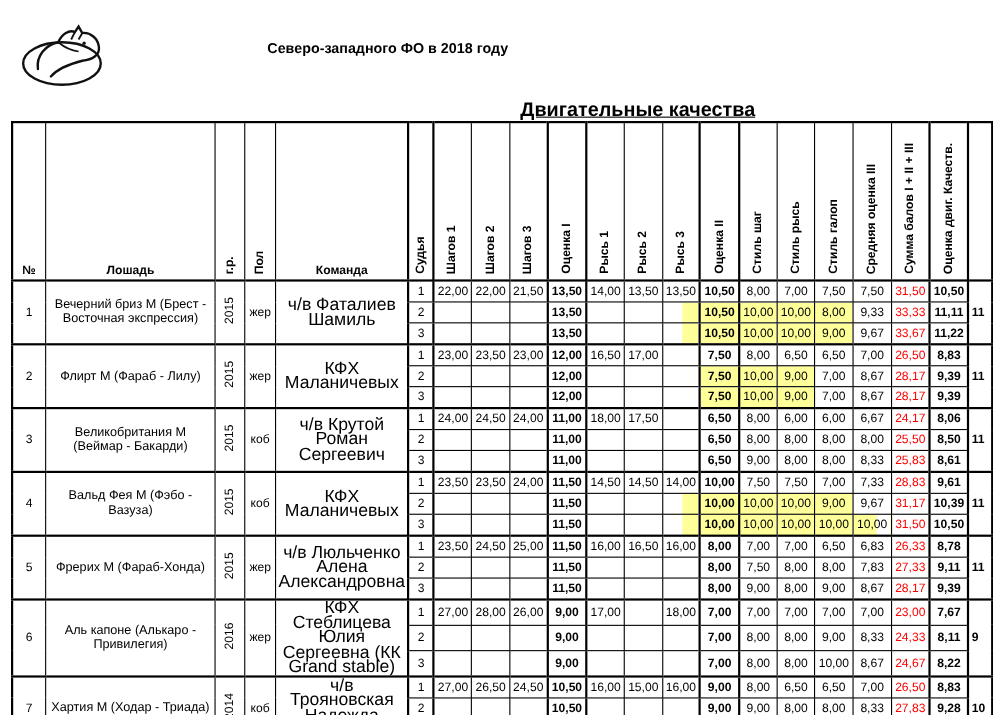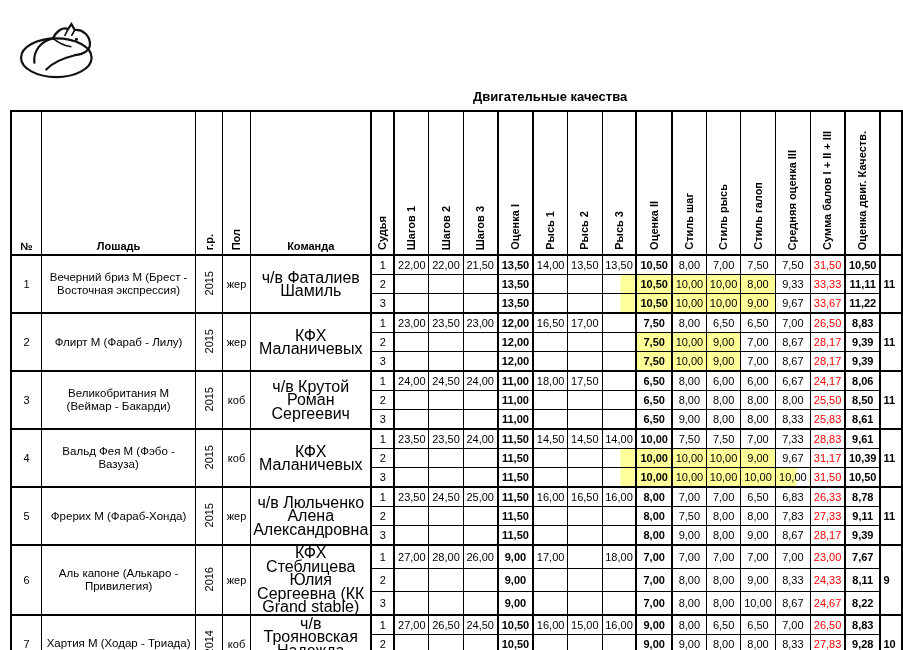--- a/index.html
+++ b/index.html
@@ -8,21 +8,21 @@
     background:#ffffff;color:#000;
     font-family:"Liberation Sans", sans-serif;
   }
   .logo{position:absolute;left:16px;top:20px;width:84px;height:62px;}
   .title{
     position:absolute;left:60px;top:36px;width:585px;
     text-align:center;font-weight:bold;font-size:13px;line-height:16px;
   }
   .section-title{
     position:absolute;left:473px;top:89px;
-    font-weight:bold;font-size:13px;
+    font-weight:bold;font-size:18px;text-decoration:underline;
   }
   .tbl-wrap{position:absolute;left:10px;top:110px;}
   table{border-collapse:collapse;table-layout:fixed;border:2px solid #000;}
   th,td{
     border:1px solid #000;overflow:hidden;padding:0;
     font-size:11px;text-align:center;vertical-align:middle;
     white-space:nowrap;
   }
   thead th{vertical-align:bottom;border-bottom:2px solid #000;font-weight:bold;background:#fff;height:140px;}
   thead th.hz{padding-bottom:2px;}
@@ -51,20 +51,21 @@
 
 <svg class="logo" viewBox="0 0 100 72">
   <ellipse cx="48" cy="44" rx="42" ry="23" fill="none" stroke="#111" stroke-width="2.6"></ellipse>
   <path d="M22 50 C 20 36, 30 24, 44 21 C 48 12, 56 7, 62 10 L 66 4 L 70 11 C 79 10, 87 17, 88 26 C 89 35, 81 40, 70 41 C 58 44, 44 49, 36 58" fill="none" stroke="#111" stroke-width="2.6" stroke-linecap="round"></path>
   <path d="M62 10 L 58 18 M70 11 L 66 18" fill="none" stroke="#111" stroke-width="2"></path>
   <circle cx="72" cy="22" r="1.8" fill="#111"></circle>
   <path d="M44 21 C 50 26, 58 30, 66 31" fill="none" stroke="#111" stroke-width="1.8"></path>
 </svg>
 
 <div class="title">
+  <div>Северо-западного ФО в 2018 году</div>
 </div>
 
 <div class="section-title">Двигательные качества</div>
 
 <div class="tbl-wrap">
   <table>
     <colgroup>
       <col style="width:32px">
         <col style="width:160px">
         <col style="width:28px">

